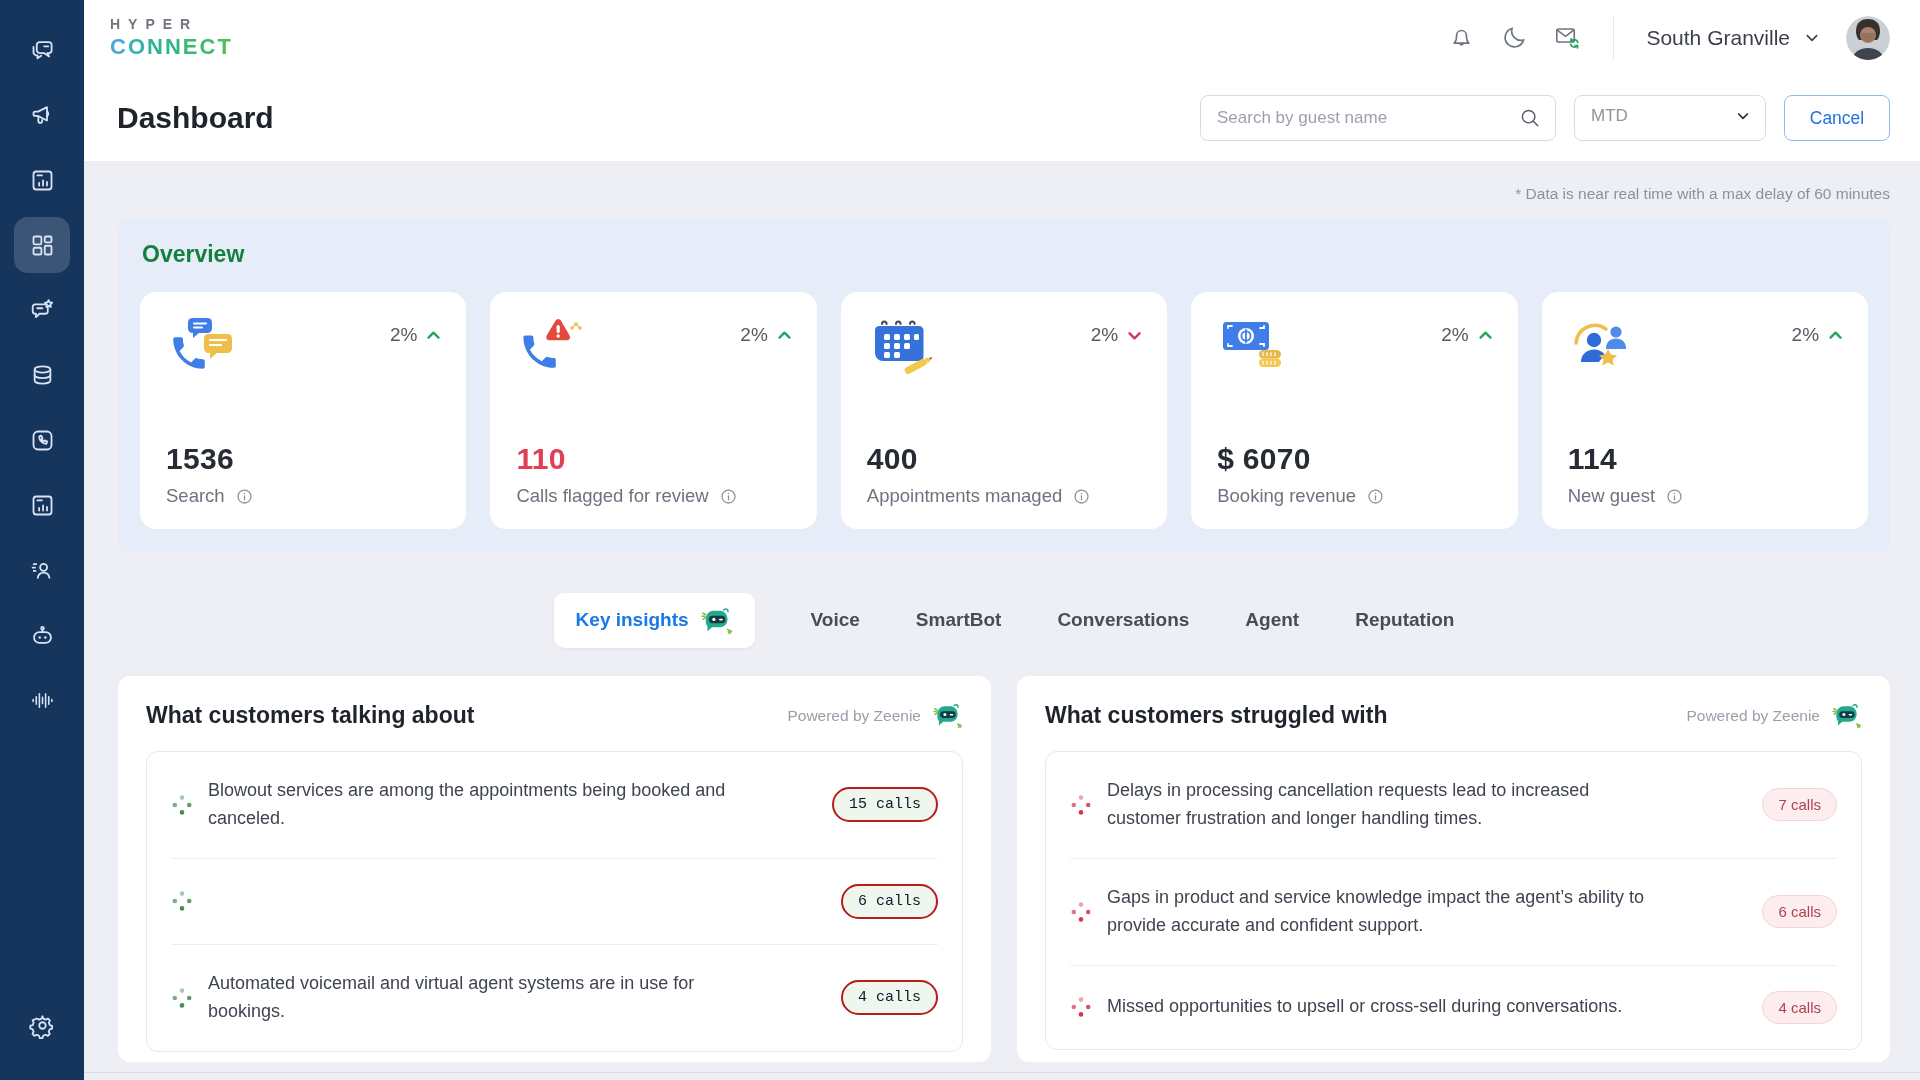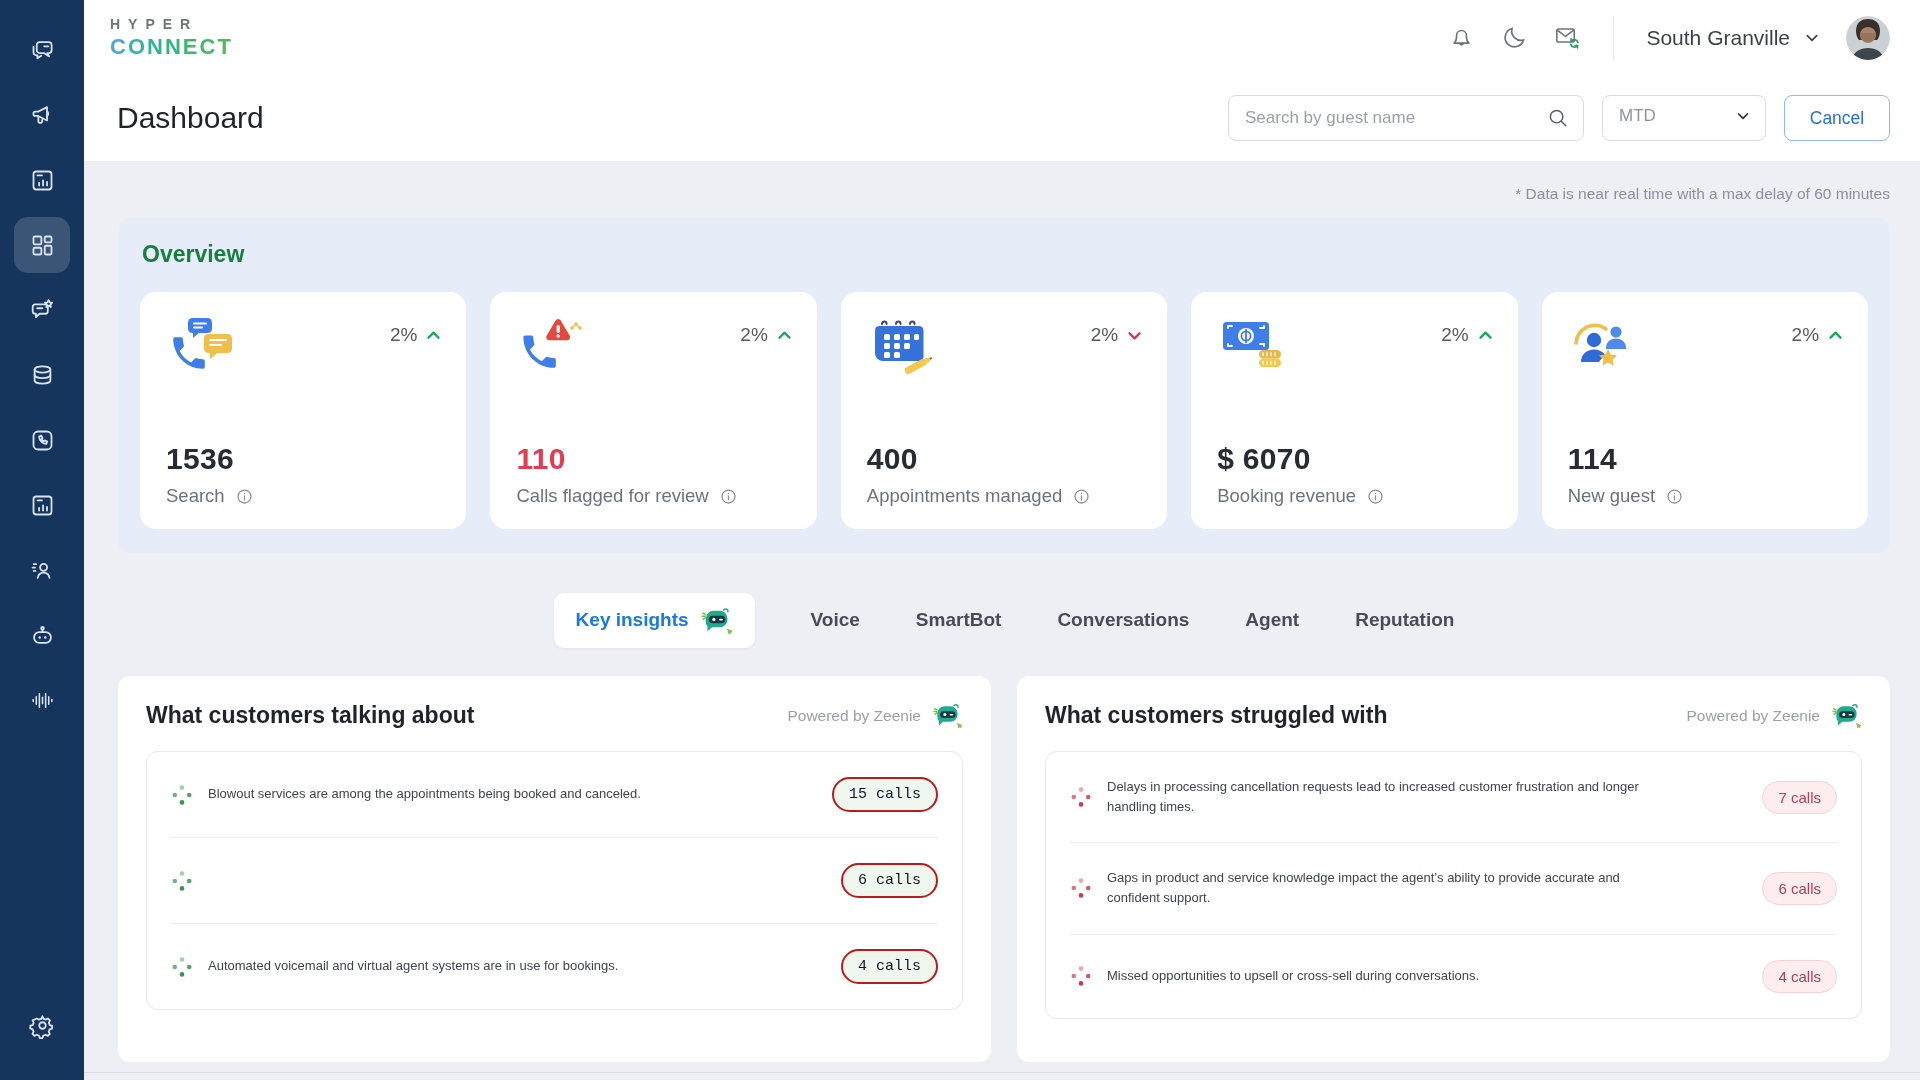--- a/index.html
+++ b/index.html
@@ -24,27 +24,27 @@
   .topbar-right { margin-left:auto; display:flex; align-items:center; gap:26px; }
   .tb-icon { width:27px; height:27px; color:#6E747D; cursor:pointer; display:flex; }
   .tb-icon svg { width:100%; height:100%; }
   .tb-divider { width:1px; height:42px; background:#E4E6EA; margin:0 6px; }
   .location { display:flex; align-items:center; gap:14px; cursor:pointer; }
   .location-label { font-size:21px; color:#3A3F49; }
   .chev { width:16px; height:16px; color:#3A3F49; }
   .avatar { width:44px; height:44px; border-radius:50%; overflow:hidden; background:#CДD3D6; cursor:pointer; }
 
   .toolbar { height:87px; background:#fff; display:flex; align-items:center; padding:0 30px 0 33px; border-bottom:1px solid #EBEDF1; }
-  .page-title { font-size:30px; font-weight:400; color:#1F232B; }
+  .page-title { font-size:30px; font-weight:700; color:#1F232B; }
   .toolbar-right { margin-left:auto; display:flex; align-items:center; gap:18px; }
   .search-box { width:356px; height:46px; border:1px solid #D8DBE2; border-radius:8px; background:#fff; display:flex; align-items:center; padding:0 14px 0 16px; }
   .search-box input { border:none; outline:none; flex:1; font-size:17px; font-family:inherit; color:#3a3f49; background:transparent; }
   .search-box input::placeholder { color:#9BA1AC; }
   .search-box svg { width:22px; height:22px; color:#565C66; flex:0 0 22px; cursor:pointer; }
-  .range-select { width:164px; height:46px; border:1px solid #D8DBE2; border-radius:8px; display:flex; align-items:center; padding:0 14px 4px 16px; font-size:17px; color:#8E949E; cursor:pointer; background:#fff; }
+  .range-select { width:192px; height:46px; border:1px solid #D8DBE2; border-radius:8px; display:flex; align-items:center; padding:0 14px 4px 16px; font-size:17px; color:#8E949E; cursor:pointer; background:#fff; }
   .range-select .chev { margin-left:auto; color:#2A2F38; }
   .cancel-btn { width:106px; height:46px; border:1.5px solid #8FB9F2; background:#fff; color:#2272DD; border-radius:8px; font-size:17.5px; font-family:inherit; font-weight:500; cursor:pointer; }
 
   
   .content { flex:1; background:#edeff5; padding:0 30px 0 34px; position:relative; }
   .rt-note { text-align:right; font-size:15.5px; color:#8C919C; margin-top:23px; }
 
   .overview { background:#E7ECF9; border-radius:12px; margin-top:15px; padding:23px 22px 24px 22px; }
   .overview-title { font-size:23px; font-weight:700; color:#15803d; margin-left:2px; }
   .cards { display:flex; gap:24px; margin-top:24px; }
@@ -68,21 +68,21 @@
   .panel { flex:1; background:#fff; border-radius:12px; padding:26px 28px; height:386px; }
   .panel-head { display:flex; align-items:center; }
   .panel-title { font-size:23px; font-weight:700; color:#1F232B; }
   .powered { margin-left:auto; display:flex; align-items:center; gap:10px; font-size:15.5px; color:#9AA0AA; }
   .powered .mascot { width:32px; height:27px; }
   .insight-list { border:1px solid #E7E9EE; border-radius:12px; margin-top:22px; padding:0 24px; }
   .insight-row { display:flex; align-items:center; padding:25px 0; border-top:1px solid #EDEEF2; }
   .insight-row:first-child { border-top:none; }
   .dots { width:22px; height:22px; flex:0 0 22px; margin-right:15px; align-self:center; }
   .positive .dots { color:#3F8F4F; } .negative .dots { color:#D2374D; }
-  .insight-text { font-size:13px; line-height:1.55; color:#3E4450; max-width:560px; }
+  .insight-text { font-size:18px; line-height:1.55; color:#3E4450; max-width:560px; }
   .badge { margin-left:auto; font-size:15px; padding:7px 15px; border-radius:999px; white-space:nowrap; }
   .positive .badge { background:#EEF6EE; border:2px solid #b91c1c; color:#0f172a;font-family:Liberation Mono, monospace; }
   .negative .badge { background:#FDEDEF; border:1px solid #F2D3D9; color:#AB4452; }
 
   .bottom-line { position:absolute; left:0; right:0; bottom:7px; height:1px; background:#DCDEE3; }
 </style>
 </head>
 <body>
 
 <aside class="sidebar">

